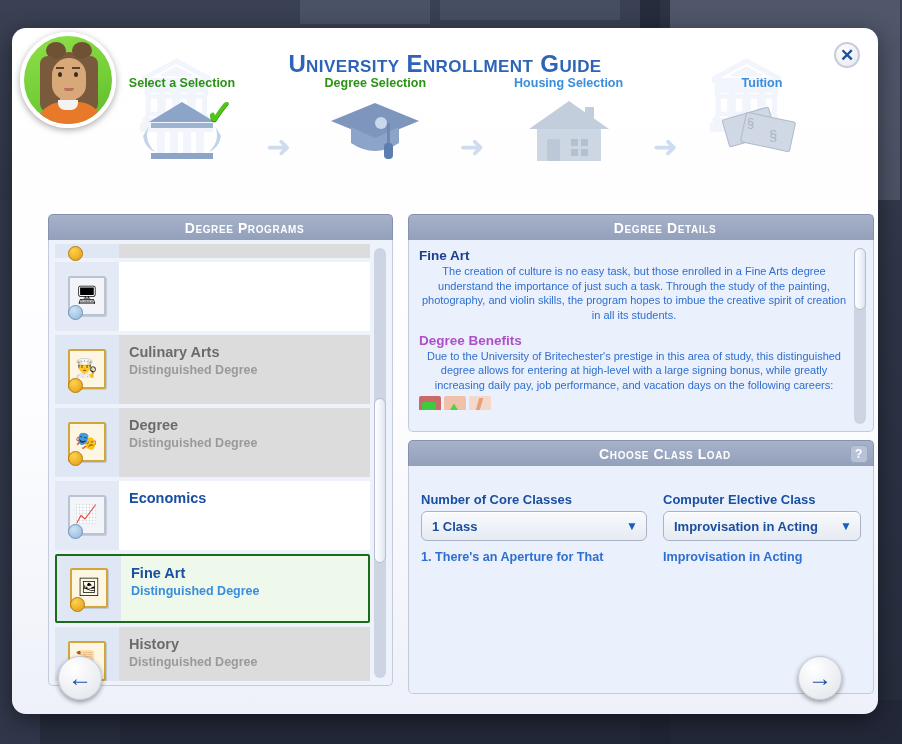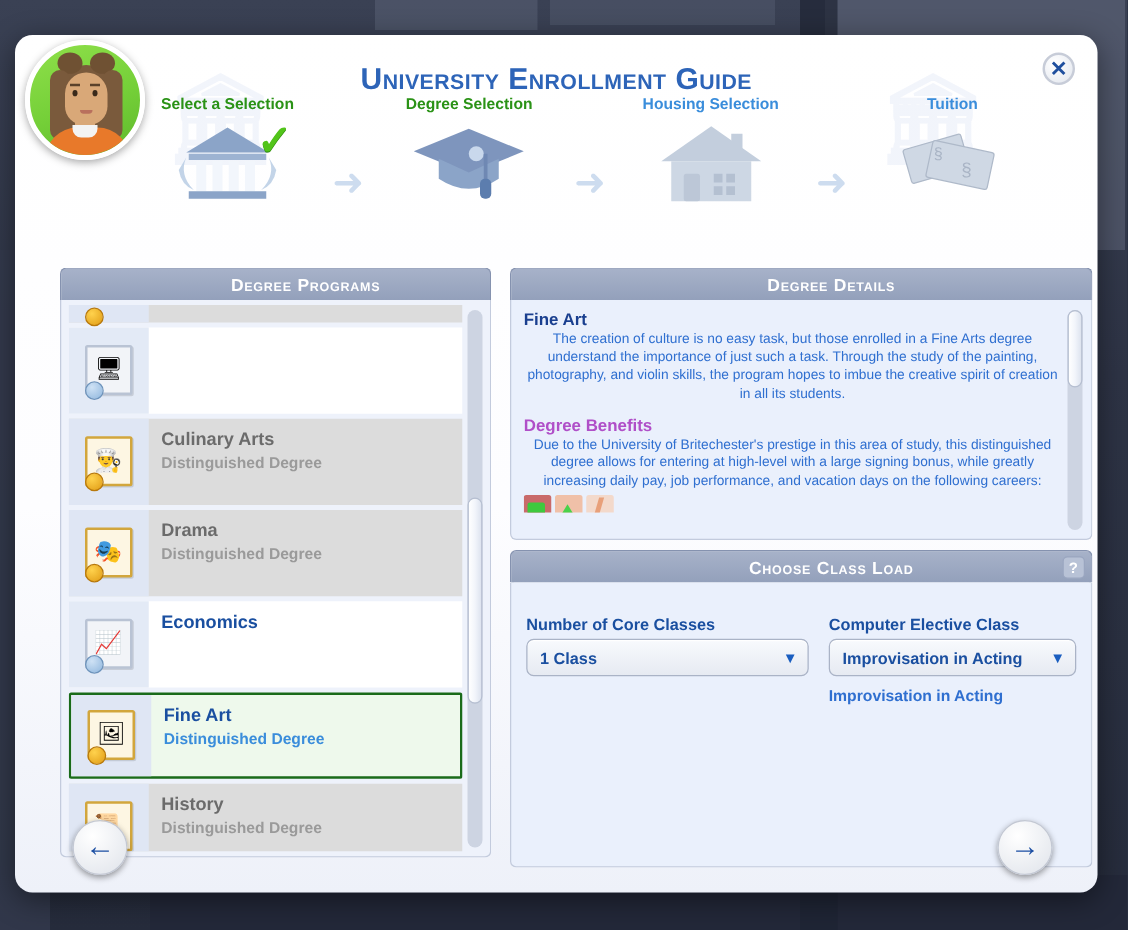--- a/index.html
+++ b/index.html
@@ -407,21 +407,21 @@
 
         <div class="deg-row">
           <div class="deg-icon-wrap">
             <div class="cert">
               <div class="paper"></div>
               <div class="motif">🎭</div>
               <div class="seal"></div>
             </div>
           </div>
           <div class="deg-text">
-            <div class="deg-name">Drama</div>
+            <div class="deg-name">Degree</div>
             <div class="deg-sub">Distinguished Degree</div>
           </div>
         </div>
 
         <div class="deg-row white">
           <div class="deg-icon-wrap">
             <div class="cert">
               <div class="paper plain"></div>
               <div class="motif">📈</div>
               <div class="seal blue"></div>
@@ -495,20 +495,21 @@
         <span class="help-btn">?</span>
       </div>
       <div id="load-body">
         <div class="cols">
           <div class="col wide">
             <div class="fld-label">Number of Core Classes</div>
             <div class="dropdown">
               <span class="dd-value">1 Class</span>
               <span class="dd-caret">▼</span>
             </div>
+            <div class="class-line">1.  There's an Aperture for That</div>
           </div>
           <div class="col">
             <div class="fld-label">Computer Elective Class</div>
             <div class="dropdown">
               <span class="dd-value">Improvisation in Acting</span>
               <span class="dd-caret">▼</span>
             </div>
             <div class="class-line">Improvisation in Acting</div>
           </div>
         </div>

